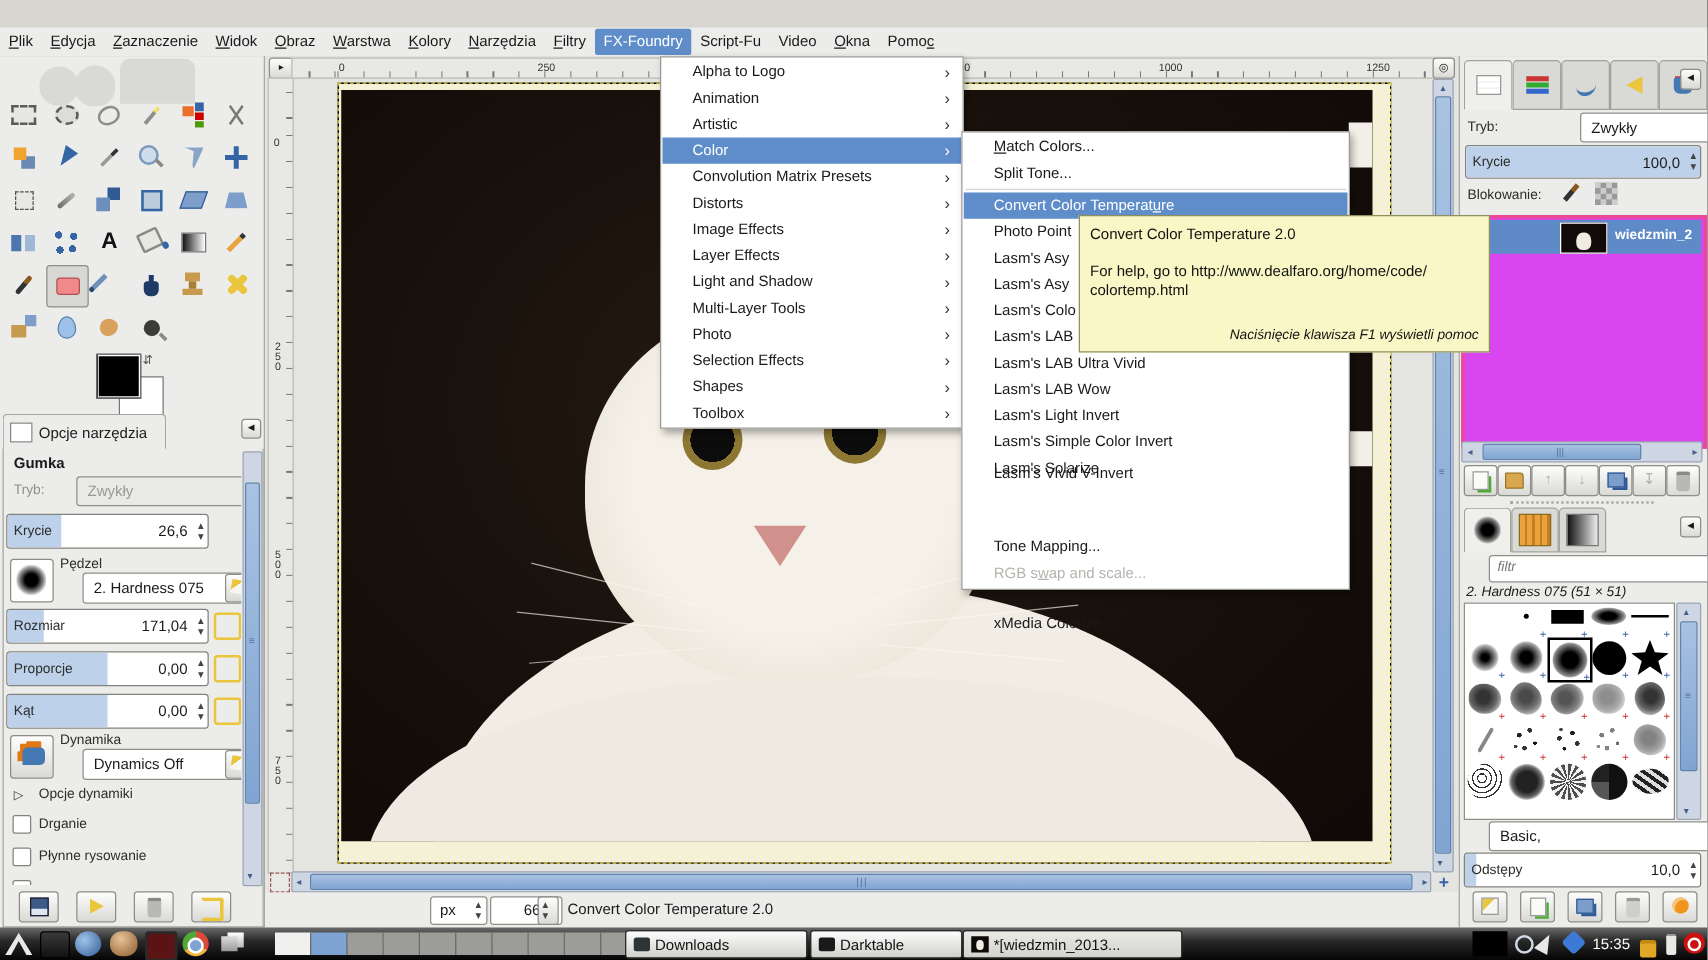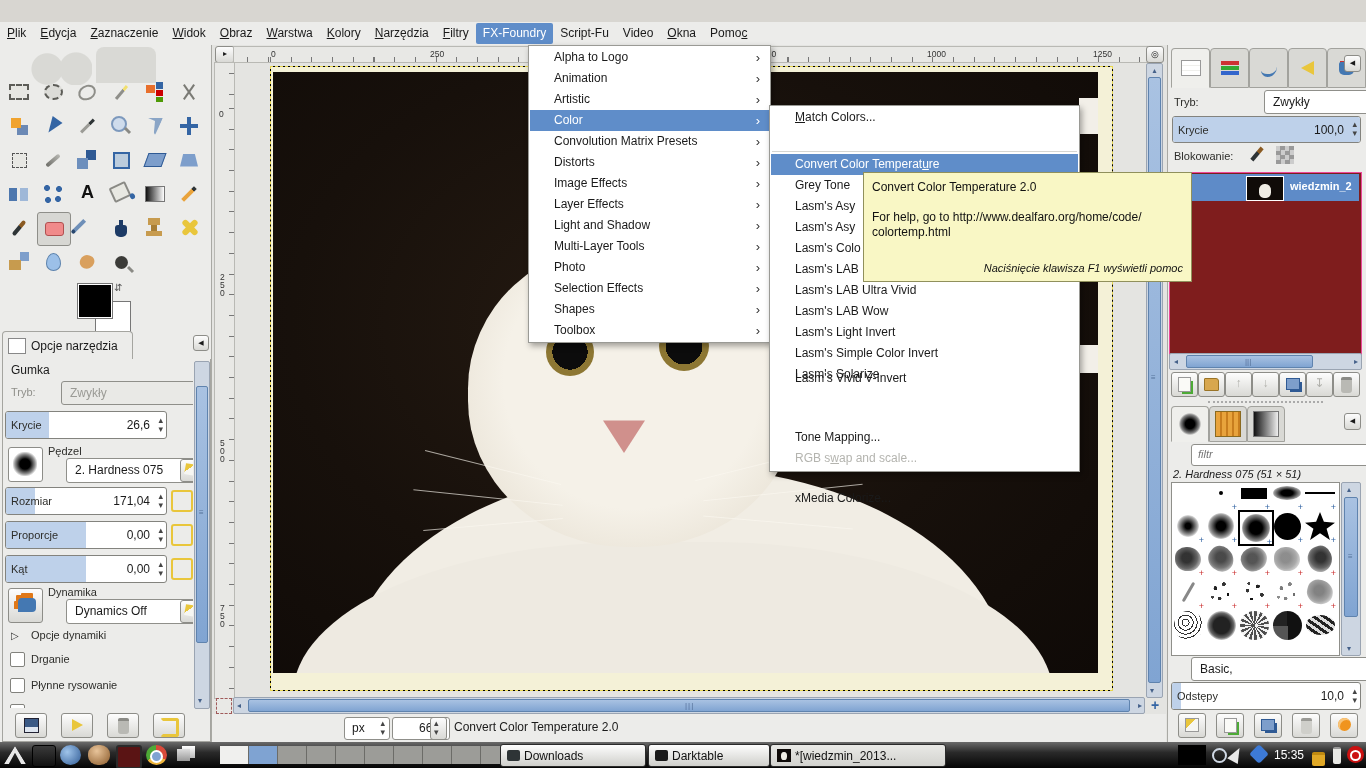--- a/index.html
+++ b/index.html
@@ -367,21 +367,21 @@
 
     <div class="a" style="left:2px;top:286px;width:124px;height:28px;background:#ececea;border:1px solid #a5a5a0;border-bottom:none;border-radius:4px 4px 0 0;display:flex;align-items:center;gap:5px;padding-left:5px;">
       <div style="width:16px;height:14px;background:#fff;border:1px solid #888;"></div>
       <span>Opcje narzędzia</span>
     </div>
     <div class="a btn" style="left:193px;top:290px;width:14px;height:14px;font-size:7px;text-align:center;line-height:13px;">◀</div>
   </div>
 
   <div id="toptions" class="a">
     <div class="toclip">
-      <div class="a" style="left:8px;top:4px;font-weight:normal;">Gumka</div>
+      <div class="a" style="left:8px;top:4px;font-weight:bold;">Gumka</div>
       <span class="a dimlbl" style="left:8px;top:27px;">Tryb:</span>
       <div class="a combo dis" style="left:38px;top:22px;width:148px;height:22px;">
         <span class="a" style="left:8px;top:4px;">Zwykły</span>
         <span class="a chev" style="right:5px;top:2px;line-height:9px;color:#999;">▴<br>▾</span>
       </div>
       <div class="a sliderbox" style="left:2px;top:52px;width:160px;height:26px;">
         <div class="fill" style="width:27%;"></div>
         <span class="slab lbl">Krycie</span>
         <span class="sval">26,6</span>
         <span class="a chev" style="right:3px;top:4px;line-height:9px;">▴<br>▾</span>
@@ -488,21 +488,21 @@
       <span class="sval">100,0</span>
       <span class="a chev" style="right:3px;top:3px;line-height:9px;">▴<br>▾</span>
     </div>
 
     <span class="a lbl" style="left:6px;top:105px;">Blokowanie:</span>
     <div class="a" style="left:80px;top:101px;width:18px;height:18px;">
       <div style="width:4px;height:16px;background:linear-gradient(#8a5a22 0 40%,#2e3436 40%);transform:rotate(40deg);margin-left:7px;"></div>
     </div>
     <div class="a" style="left:108px;top:101px;width:18px;height:18px;background:conic-gradient(#999 25%,#ccc 0 50%,#999 0 75%,#ccc 0) 0 0/9px 9px;"></div>
 
-    <div class="a" style="left:1px;top:127px;width:191px;height:181px;background:#7f1d1d;border:1px solid #ec4899;">
+    <div class="a" style="left:1px;top:127px;width:191px;height:181px;background:#d946ef;border:3px solid #ec4899;">
       <div class="a" style="left:0;top:1px;width:189px;height:27px;background:#5e8bc8;">
         <div class="a" style="left:6px;top:8px;width:12px;height:8px;background:#e8eef6;border-radius:50%;"></div>
         <div class="a" style="left:76px;top:2px;width:36px;height:23px;background:#100b08;border:1px solid #fff;">
           <div style="position:absolute;left:12px;top:7px;width:12px;height:14px;background:#efece4;border-radius:45% 45% 40% 40%;"></div>
         </div>
         <span class="a" style="left:120px;top:6px;color:#fff;font-weight:bold;font-size:11px;">wiedzmin_2</span>
       </div>
     </div>
     <div class="a scroll" style="left:1px;top:308px;width:191px;height:15px;">
       <span class="sarr a" style="left:4px;top:1px;">◂</span>
@@ -673,23 +673,24 @@
     <div class="mi" style="top:169px;"><span>Light and Shadow</span><span class="arr">›</span></div>
     <div class="mi" style="top:190px;"><span>Multi-Layer Tools</span><span class="arr">›</span></div>
     <div class="mi" style="top:211px;"><span>Photo</span><span class="arr">›</span></div>
     <div class="mi" style="top:232px;"><span>Selection Effects</span><span class="arr">›</span></div>
     <div class="mi" style="top:253px;"><span>Shapes</span><span class="arr">›</span></div>
     <div class="mi" style="top:274px;"><span>Toolbox</span><span class="arr">›</span></div>
   </div>
 
   <div class="menu a" style="left:769px;top:105px;width:309px;height:365px;">
     <div class="mi" style="top:1px;"><span></span><span class="mn">M</span><span>atch Colors...</span></div>
+    <div class="mi" style="top:22px;"><span>Split Tone...</span></div>
     <div class="msep" style="top:45px;"></div>
     <div class="mi hl" style="top:48px;"><span>Convert Color Temperat</span><span class="mn">u</span><span>re</span></div>
-    <div class="mi" style="top:69px;"><span>Grey Tone</span></div>
+    <div class="mi" style="top:69px;"><span>Photo Point</span></div>
     <div class="mi" style="top:90px;"><span>Lasm's Asy</span></div>
     <div class="mi" style="top:111px;"><span>Lasm's Asy</span></div>
     <div class="mi" style="top:132px;"><span>Lasm's Colo</span></div>
     <div class="mi" style="top:153px;"><span>Lasm's LAB</span></div>
     <div class="mi" style="top:174px;"><span>Lasm's LAB Ultra Vivid</span></div>
     <div class="mi" style="top:195px;"><span>Lasm's LAB Wow</span></div>
     <div class="mi" style="top:216px;"><span>Lasm's Light Invert</span></div>
     <div class="mi" style="top:237px;"><span>Lasm's Simple Color Invert</span></div>
     <div class="mi" style="top:258px;"><span>Lasm's Solarize</span></div>
     <div class="mi" style="top:262px;"><span>Lasm's Vivid V-Invert</span></div>

